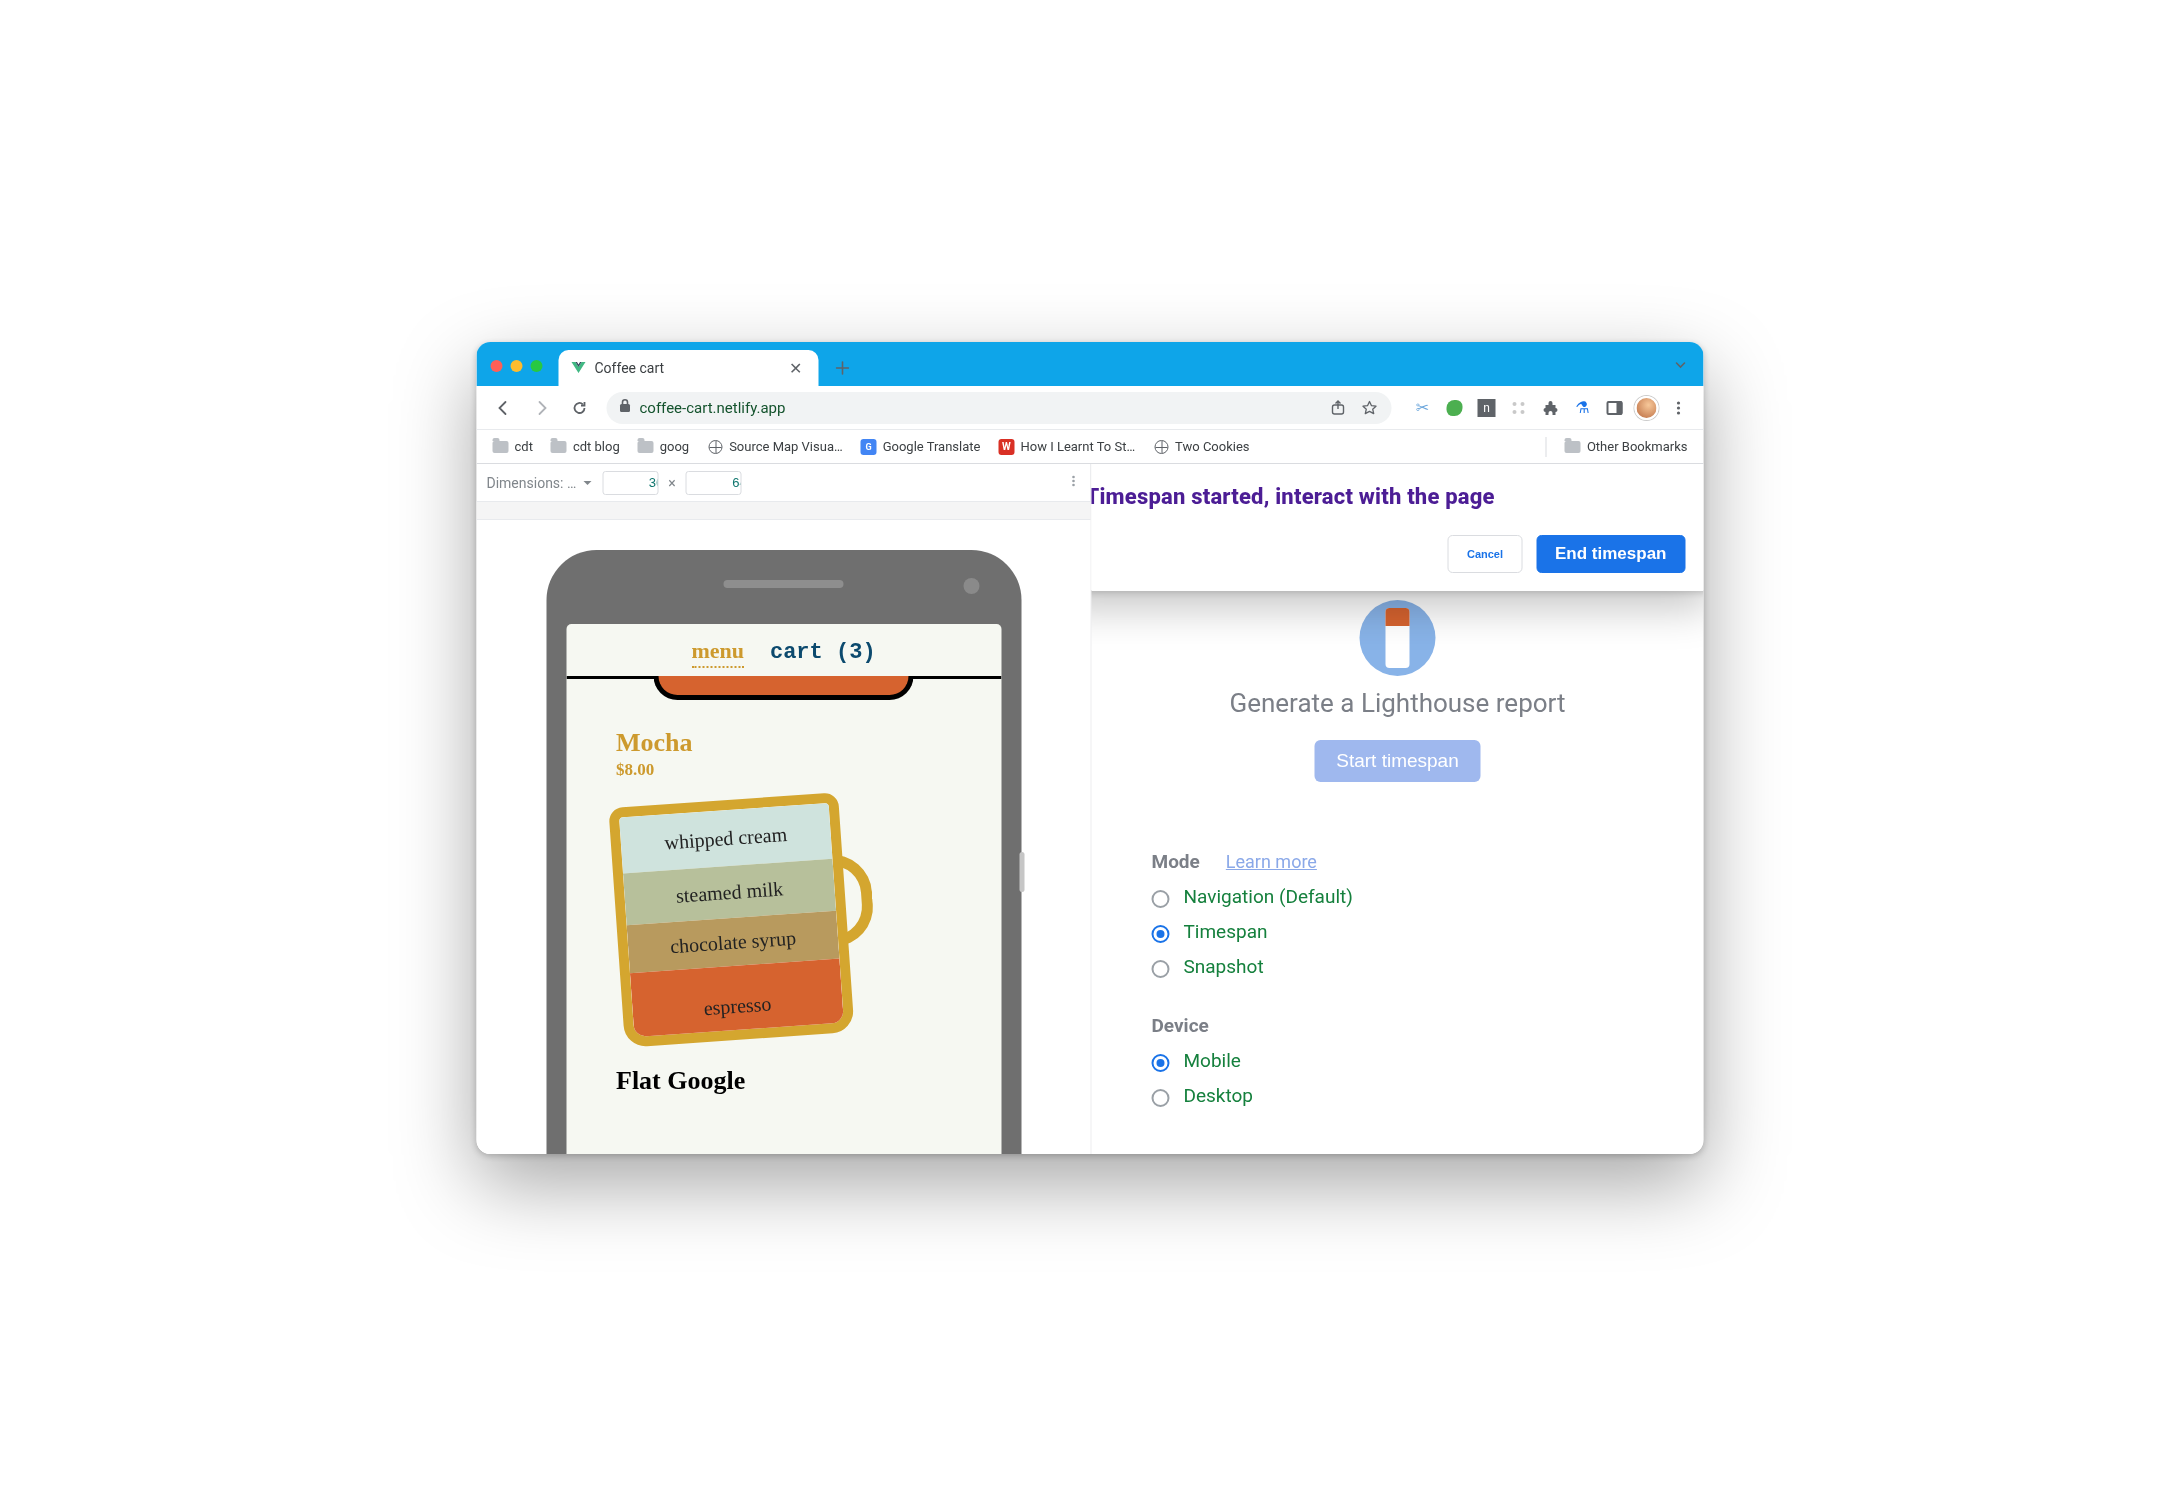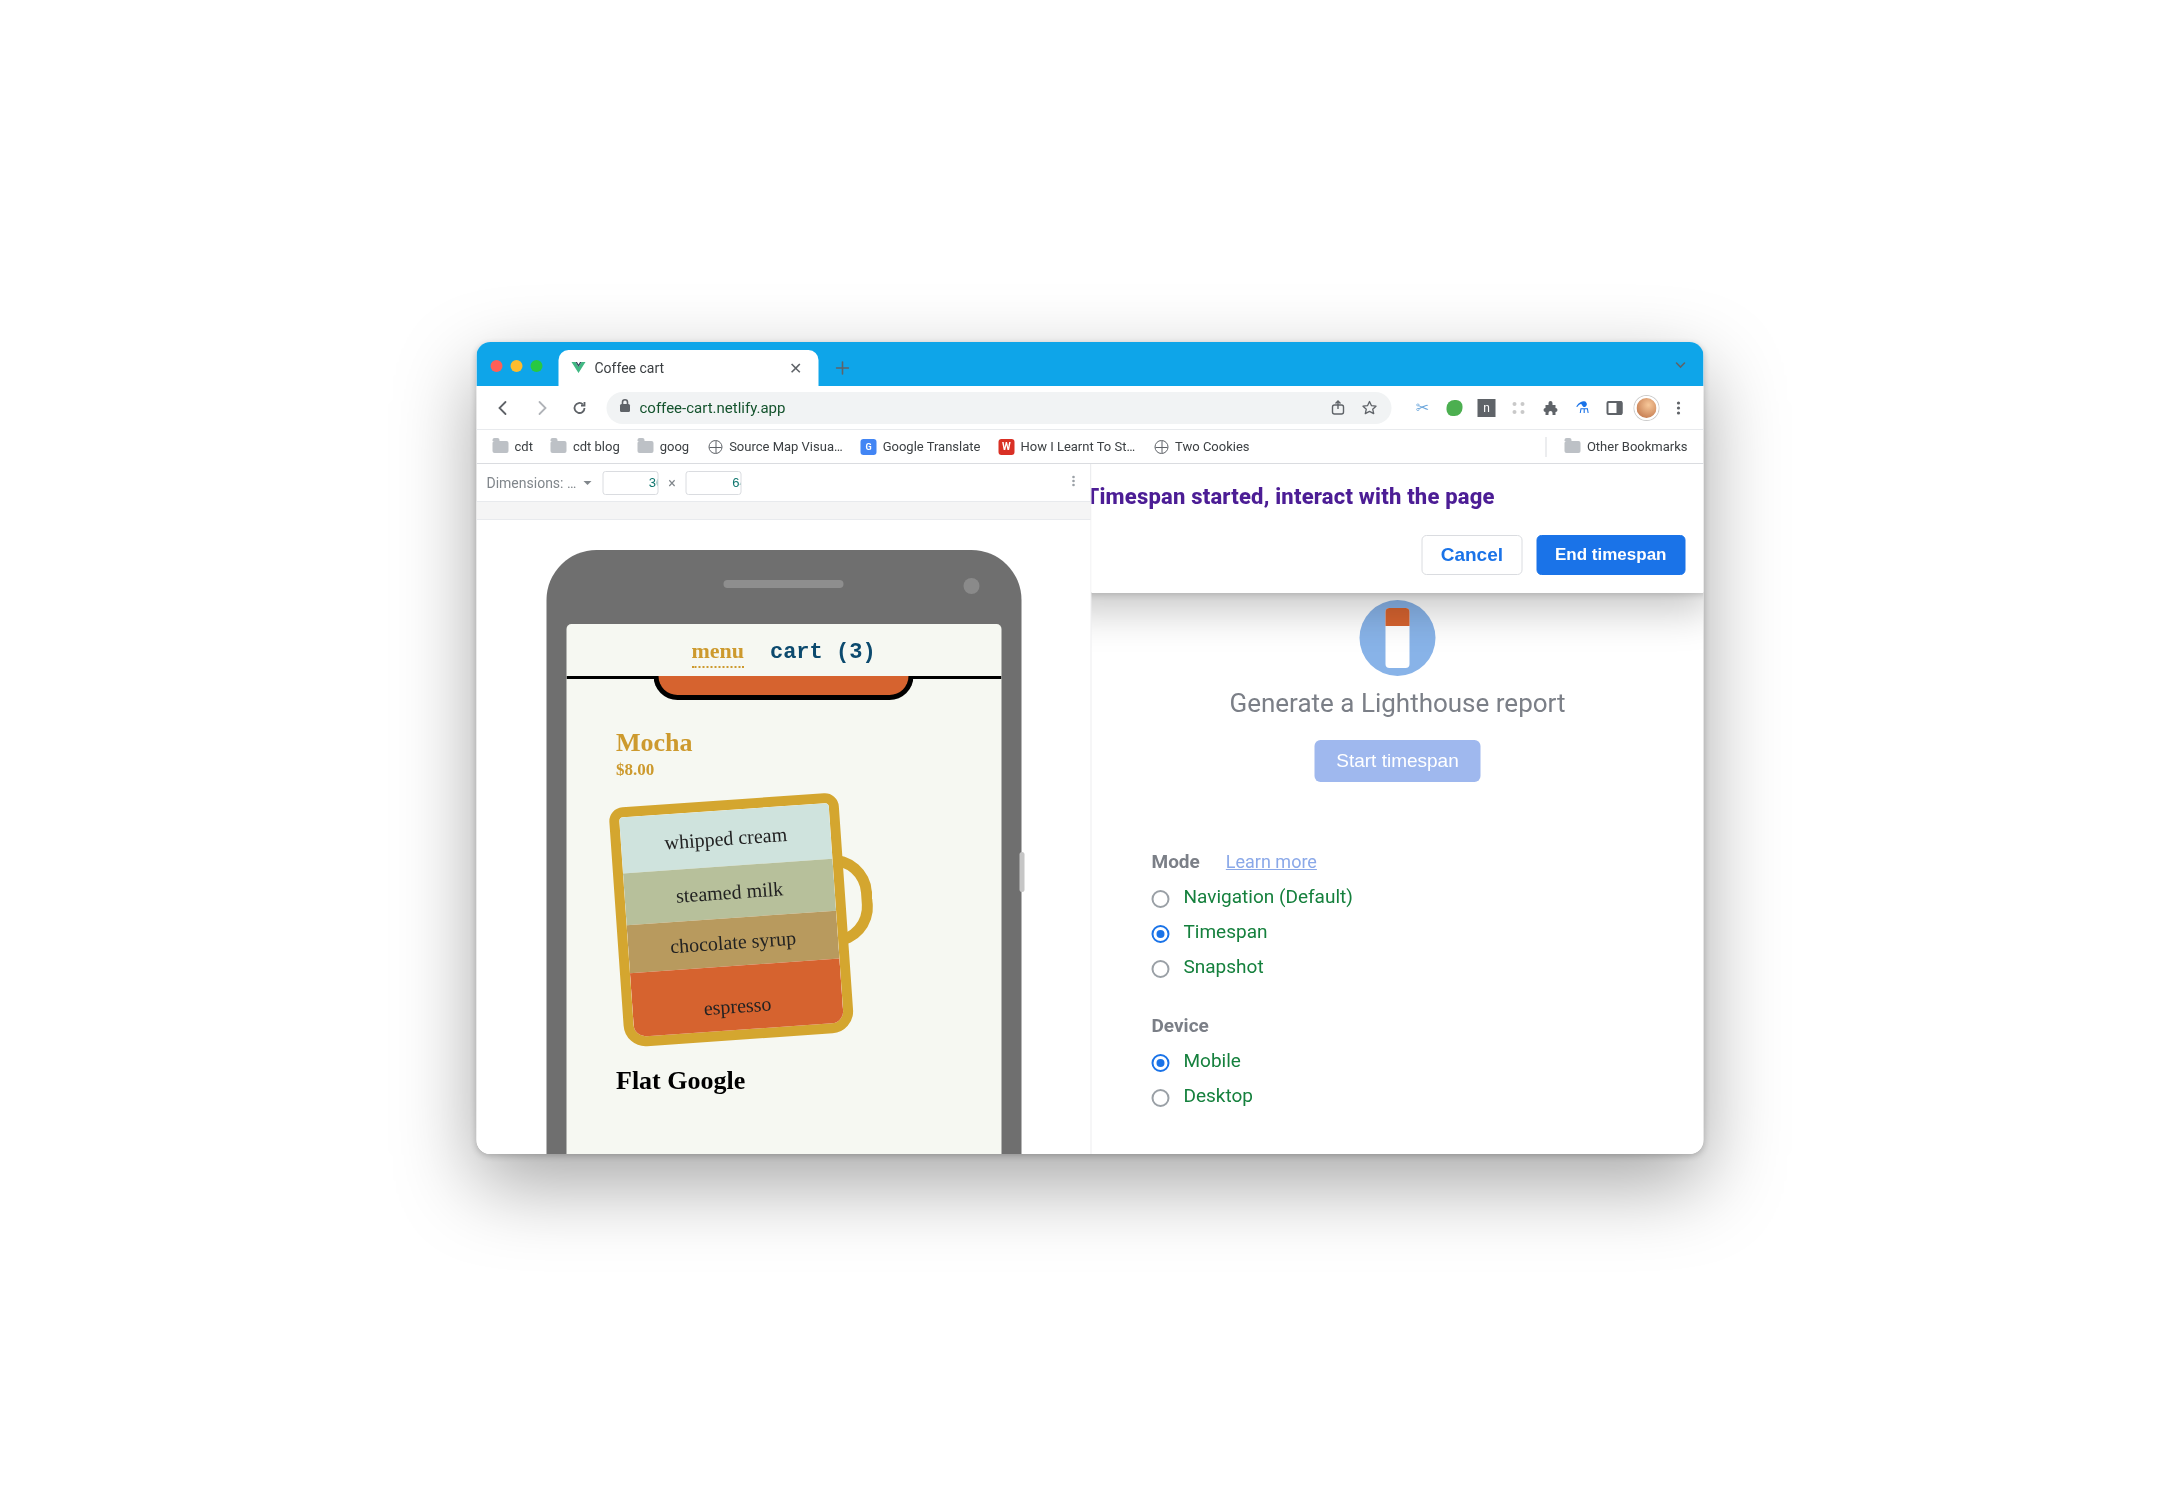--- a/index.html
+++ b/index.html
@@ -167,21 +167,21 @@
 
   
   .modal {
     position:absolute; left:-36px; right:-6px; top:-4px;
     background:#fff; border-radius:6px;
     box-shadow: 0 18px 40px rgba(0,0,0,.22), 0 2px 6px rgba(0,0,0,.15);
     padding:24px 24px 18px 30px;
   }
   .modal h3 { font-size:22px; font-weight:800; color:#4c1d95; letter-spacing:.2px; }
   .modal .actions { display:flex; justify-content:flex-end; gap:14px; margin-top:26px; }
-  .btn-outline { background:#fff; border:1px solid #dadce0; color:#1a73e8; font-size:19px; font-weight:600; padding:8px 18px; border-radius:5px; }
+  .btn-outline { background:#fff; border:1px solid #dadce0; color:#1a73e8; font-size:11px; font-weight:600; padding:8px 18px; border-radius:5px; }
   .btn-primary { background:#1a73e8; border:1px solid #1a73e8; color:#fff; font-size:17px; font-weight:700; padding:8px 18px; border-radius:5px; }
 
   .resize-handle { position:absolute; right:-3px; top:50%; width:5px; height:40px; background:#c6c6c6; border-radius:3px; }
 
   .vue-logo svg { display:block; }
 
 </style>
 </head>
 <body>
 

